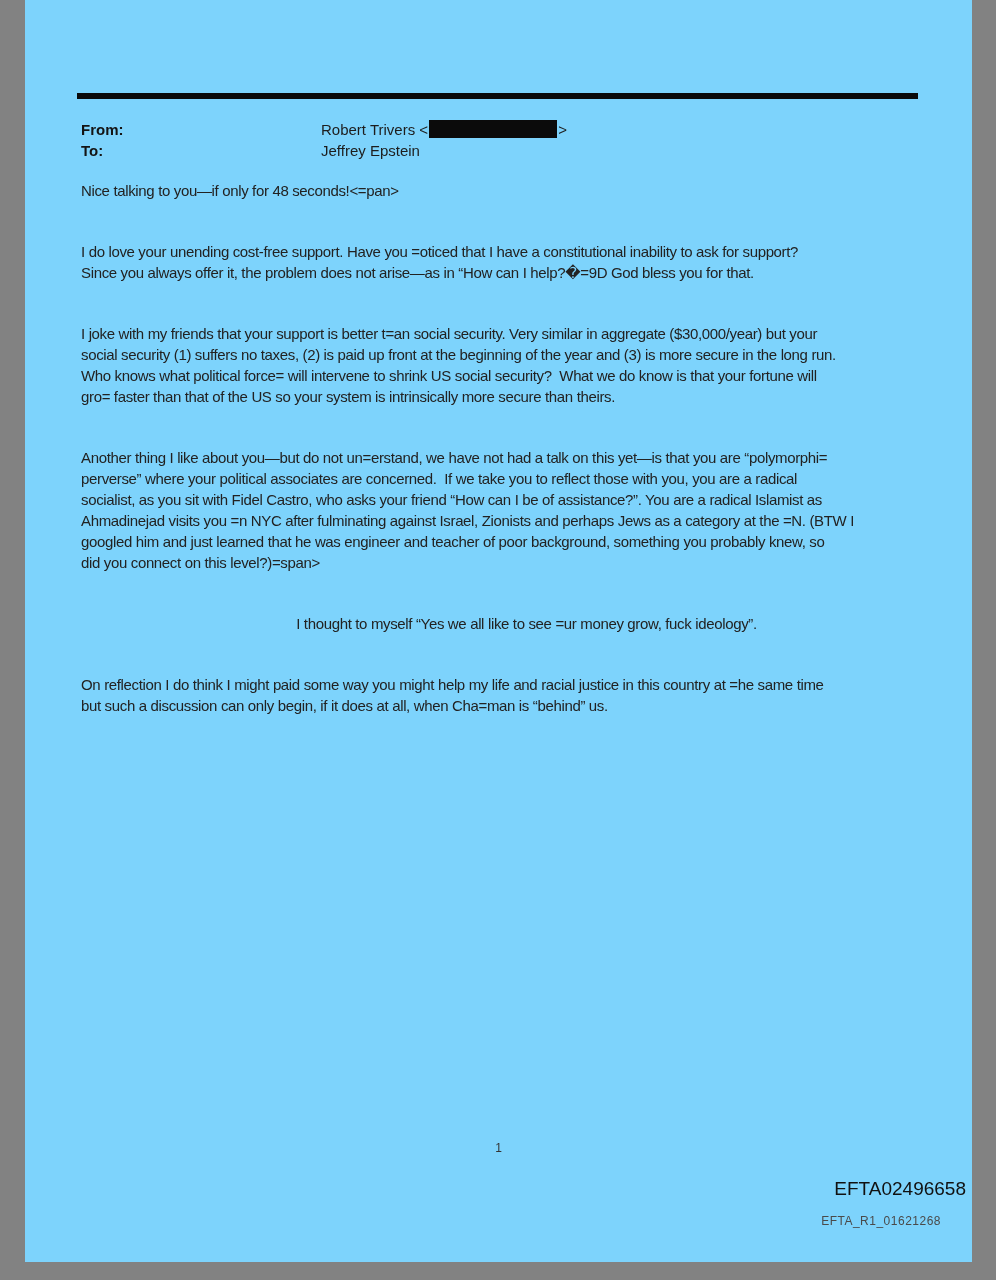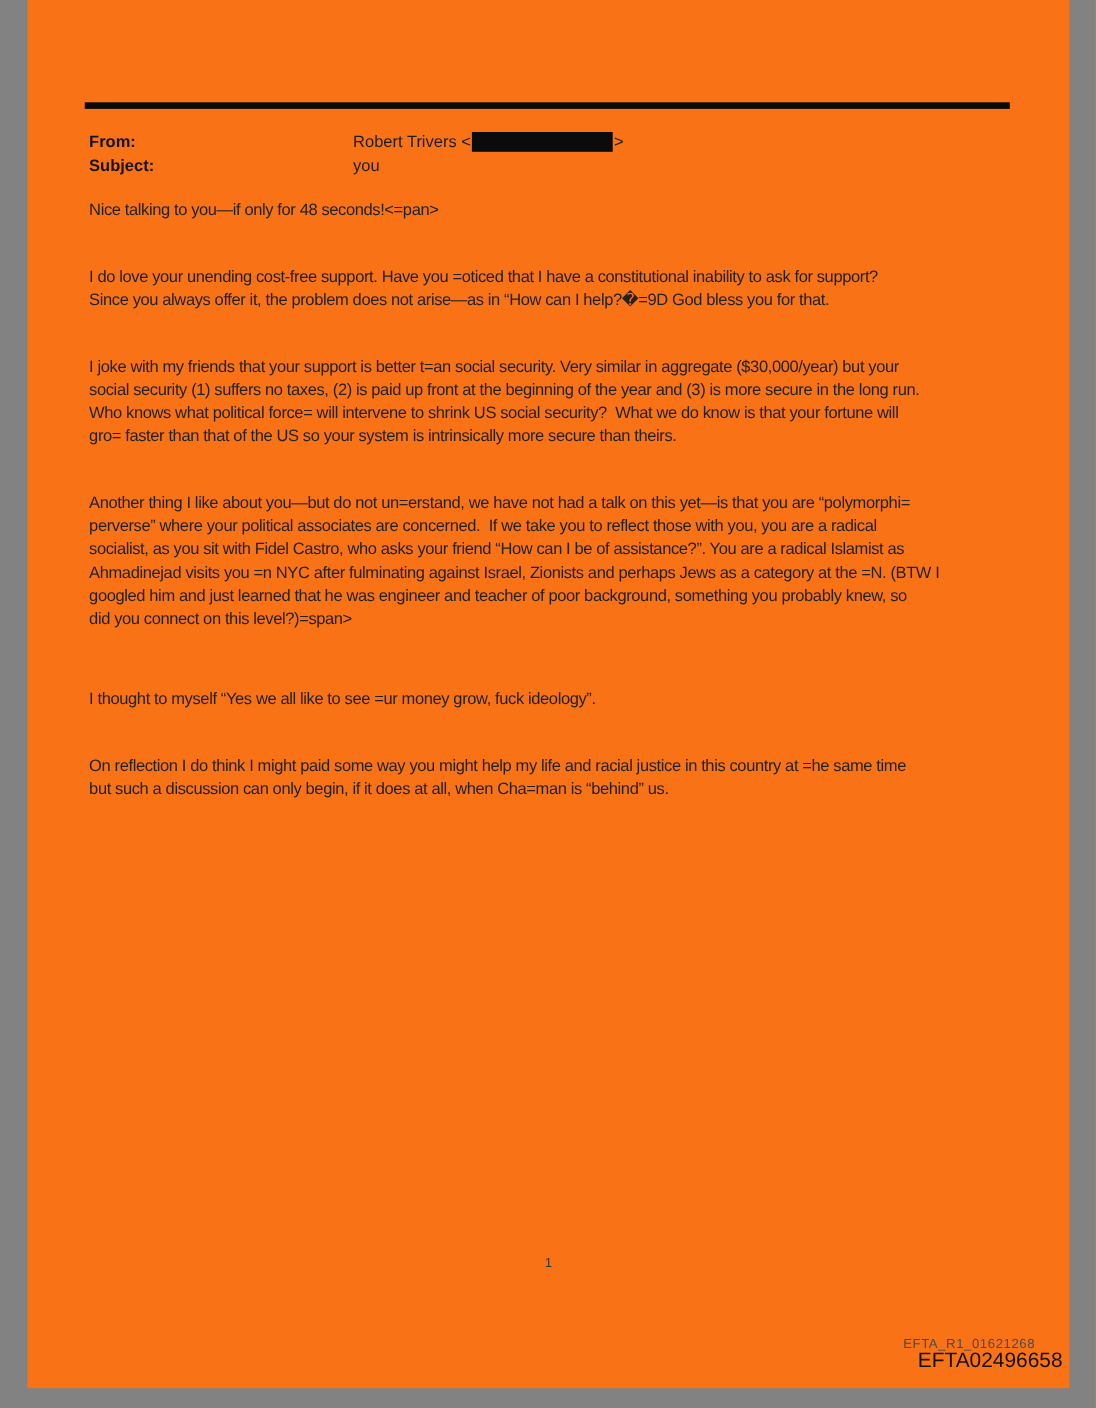--- a/index.html
+++ b/index.html
@@ -13,21 +13,21 @@
     position: relative;
     font-family: "Liberation Sans", "DejaVu Sans", sans-serif;
     overflow: hidden;
   }
   .page {
     position: absolute;
     left: 25px;
     top: 0;
     right: 24px;
     bottom: 18px;
-    background: #f97316;
+    background: #7dd3fc;
   }
   .rule {
     margin: 93px 0 0 52px;
     width: 841px;
     height: 6px;
     background: #0a0a0a;
   }
   .headers {
     margin: 20px 0 0 56px;
     font-size: 15px;
@@ -57,61 +57,61 @@
   .para {
     margin-left: 56px;
     font-size: 15px;
     line-height: 21px;
     letter-spacing: -0.35px;
     color: #222222;
     white-space: pre;
   }
   .gap-first  { margin-top: 19px; }
   .gap-62     { margin-top: 40px; }
-  .gap-61     { margin-top: 52px; }
+  .gap-61     { margin-top: 40px; text-align: center; }
   .page-number {
     position: absolute;
     top: 1141px;
     left: 0;
     width: 100%;
     text-align: center;
     font-size: 12px;
     color: #333333;
   }
   .stamp-small {
     position: absolute;
     top: 1214px;
     right: 31px;
     font-size: 12px;
     letter-spacing: 0.5px;
     color: #4a4a4a;
   }
   .stamp-large {
     position: absolute;
-    top: 1227px;
+    top: 1178px;
     right: 6px;
     font-size: 19px;
     color: #111111;
   }
 </style>
 </head>
 <body>
 
 <div class="page">
 
   <div class="rule"></div>
 
   <div class="headers">
     <div class="header-row">
       <span class="hlabel">From:</span>
       <span class="hvalue"><span>Robert Trivers &lt;</span><span class="redaction"></span><span>&gt;</span></span>
     </div>
     <div class="header-row">
-      <span class="hlabel">Subject:</span>
-      <span class="hvalue">you</span>
+      <span class="hlabel">To:</span>
+      <span class="hvalue">Jeffrey Epstein</span>
     </div>
   </div>
 
   <div class="para gap-first">Nice talking to you—if only for 48 seconds!&lt;=pan&gt;</div>
   <div class="para gap-62">I do love your unending cost-free support. Have you =oticed that I have a constitutional inability to ask for support?
 Since you always offer it, the problem does not arise—as in “How can I help?�=9D God bless you for that.</div>
   <div class="para gap-62">I joke with my friends that your support is better t=an social security. Very similar in aggregate ($30,000/year) but your
 social security (1) suffers no taxes, (2) is paid up front at the beginning of the year and (3) is more secure in the long run.
 Who knows what political force= will intervene to shrink US social security?  What we do know is that your fortune will
 gro= faster than that of the US so your system is intrinsically more secure than theirs.</div>

